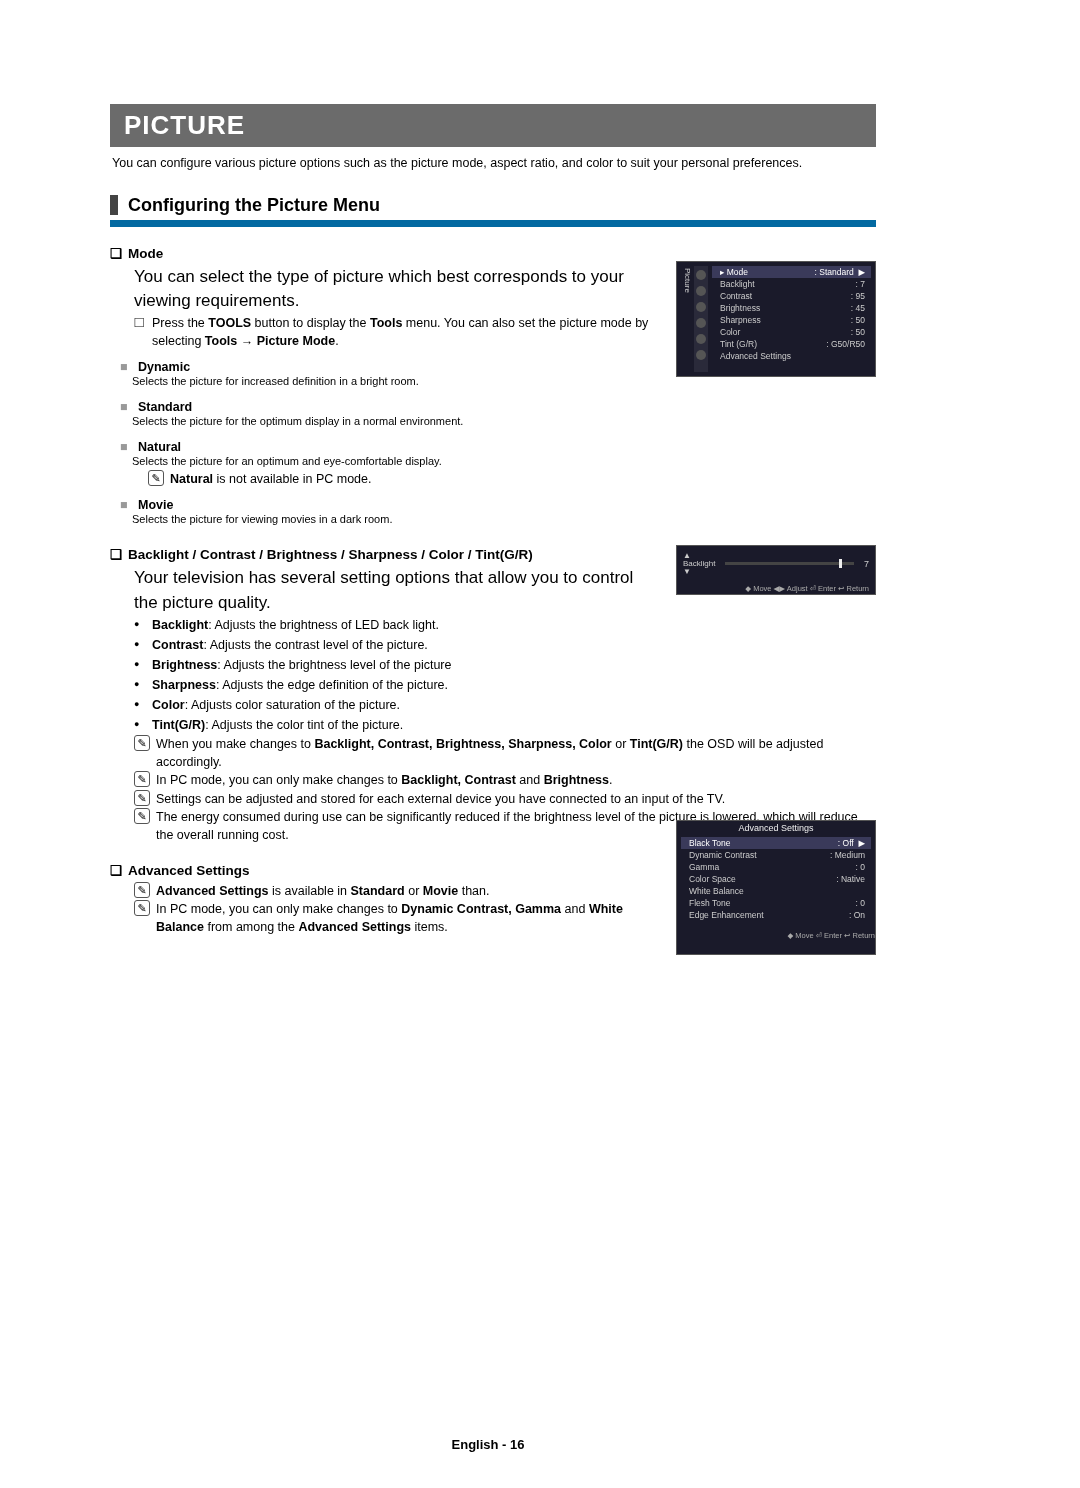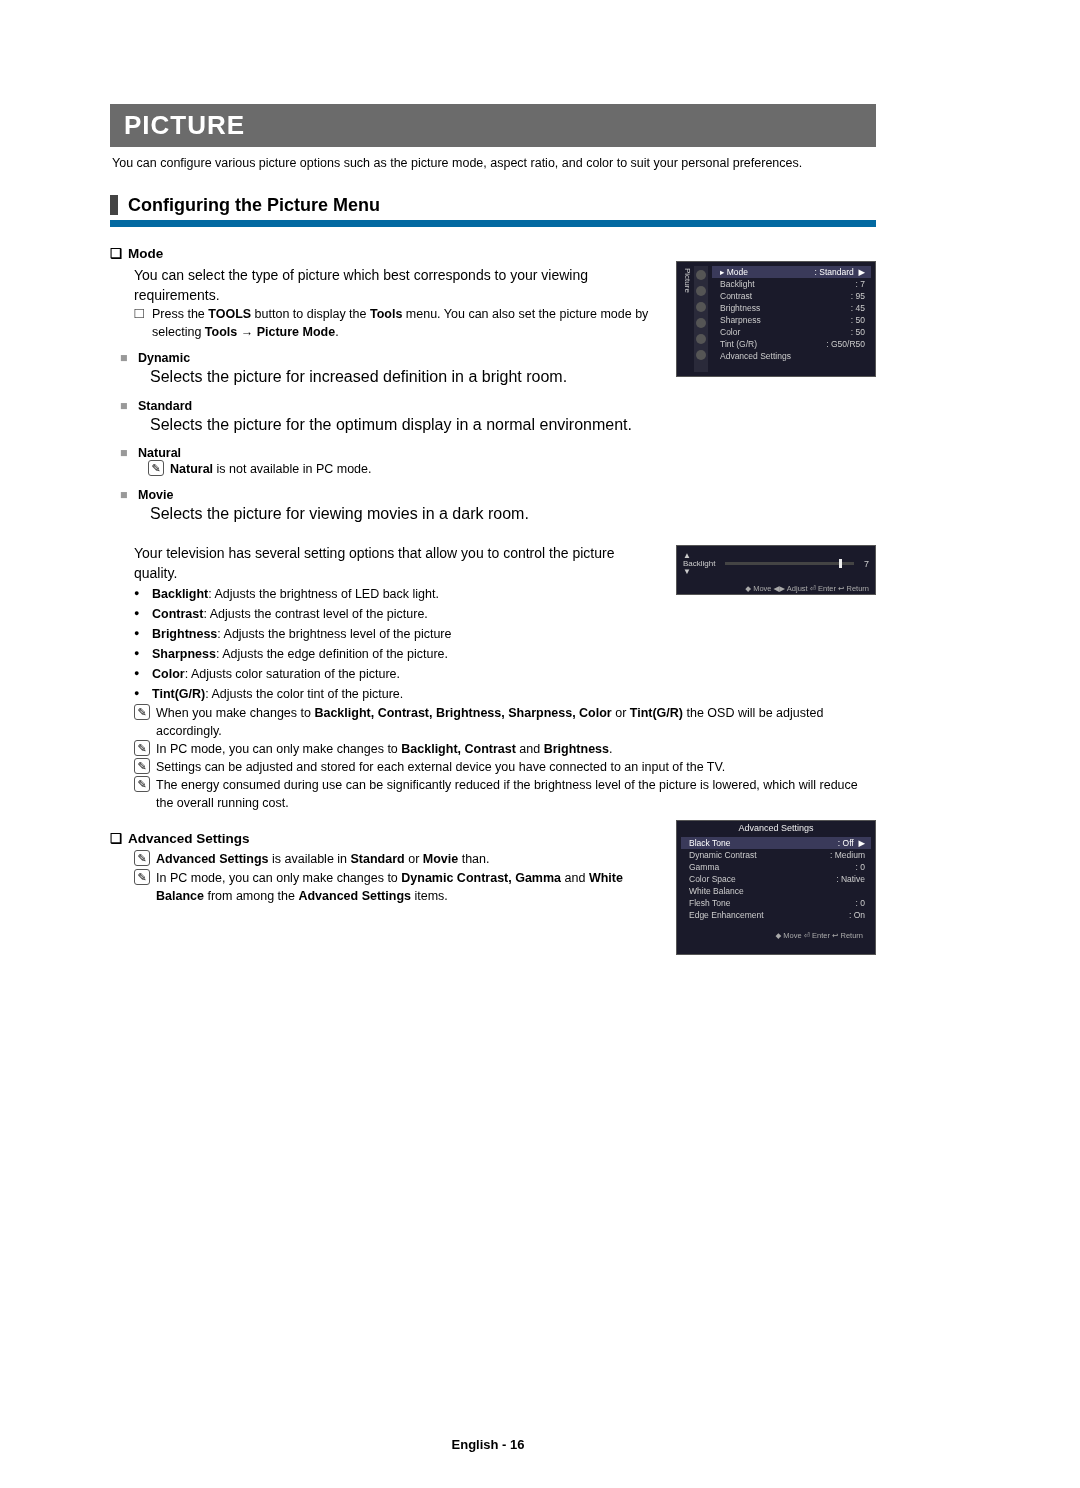--- a/index.html
+++ b/index.html
@@ -59,21 +59,21 @@
     font-size: 13.5px;
     margin-bottom: 4px;
   }
   .q-hdr::before {
     content: "❏";
     display: inline-block;
     width: 18px;
   }
   .body-text {
     margin-left: 24px;
-    font-size: 14px;
+    font-size: 17px;
     line-height: 1.45;
   }
   .tool-line {
     margin-left: 24px;
     font-size: 12.5px;
     line-height: 1.45;
     display: flex;
   }
   .tool-line .ticon {
     flex: 0 0 18px;
@@ -87,22 +87,22 @@
     font-weight: bold;
     font-size: 12.5px;
   }
   .sq-hdr::before {
     content: "■";
     color: #999;
     display: inline-block;
     width: 18px;
   }
   .sq-body {
-    margin-left: 30px;
-    font-size: 16px;
+    margin-left: 12px;
+    font-size: 11px;
     line-height: 1.45;
   }
   .note-line {
     margin-left: 28px;
     font-size: 12.5px;
     line-height: 1.45;
     display: flex;
   }
   .note-line .nicon {
     flex: 0 0 20px;
@@ -210,21 +210,21 @@
     top: 575px;
     width: 200px;
     height: 135px;
     padding: 0;
   }
   .osd-adv .inner { padding: 0 4px 4px; }
   .osd-adv .hints {
     text-align: right;
     font-size: 7.5px;
     color:#aaa;
-    padding: 6px 12px 2px;
+    padding: 6px 0 2px;
   }
   .footer {
     position: absolute;
     bottom: 36px;
     left: 0; right: 0;
     text-align: center;
     font-weight: bold;
     font-size: 13px;
     padding-left: 30px;
   }
@@ -303,20 +303,21 @@
       <div class="sq-item">
         <div class="sq-hdr">Dynamic</div>
         <div class="sq-body">Selects the picture for increased definition in a bright room.</div>
       </div>
       <div class="sq-item">
         <div class="sq-hdr">Standard</div>
         <div class="sq-body">Selects the picture for the optimum display in a normal environment.</div>
       </div>
       <div class="sq-item">
         <div class="sq-hdr">Natural</div>
+        <div class="sq-body">Selects the picture for an optimum and eye-comfortable display.</div>
         <div class="note-line">
           <span class="nicon">✎</span>
           <span><b>Natural</b><span> is not available in PC mode.</span></span>
         </div>
       </div>
       <div class="sq-item">
         <div class="sq-hdr">Movie</div>
         <div class="sq-body">Selects the picture for viewing movies in a dark room.</div>
       </div>
     </div>
@@ -324,20 +325,21 @@
     <div class="osd osd-slider">
       <div class="row1">
         <div class="lab">▲<br><span>Backlight</span><br>▼</div>
         <div class="track"></div>
         <div>7</div>
       </div>
       <div class="hints">◆ Move   ◀▶ Adjust   ⏎ Enter   ↩ Return</div>
     </div>
 
     <div class="block">
+      <div class="q-hdr">Backlight / Contrast / Brightness / Sharpness / Color / Tint(G/R)</div>
       <div class="body-text narrow">Your television has several setting options that allow you to control the picture quality.</div>
       <div class="dot-list">
         <div class="dot"><b>Backlight</b><span>: Adjusts the brightness of LED back light.</span></div>
         <div class="dot"><b>Contrast</b><span>: Adjusts the contrast level of the picture.</span></div>
         <div class="dot"><b>Brightness</b><span>: Adjusts the brightness level of the picture</span></div>
         <div class="dot"><b>Sharpness</b><span>: Adjusts the edge definition of the picture.</span></div>
         <div class="dot"><b>Color</b><span>: Adjusts color saturation of the picture.</span></div>
         <div class="dot"><b>Tint(G/R)</b><span>: Adjusts the color tint of the picture.</span></div>
       </div>
       <div class="note-line note-line-wide">

